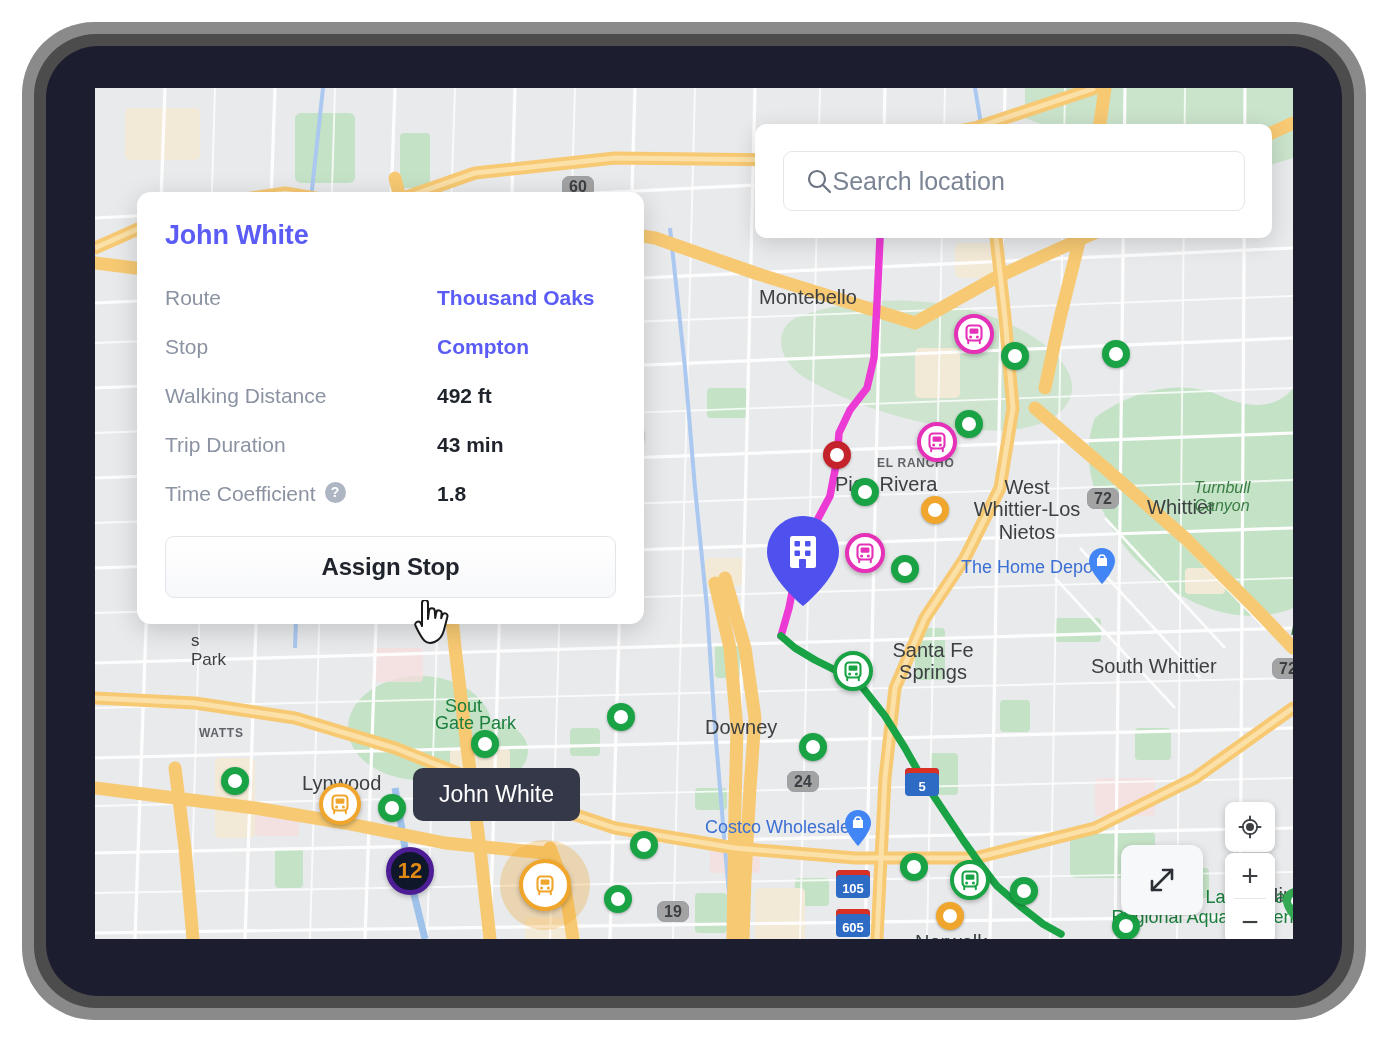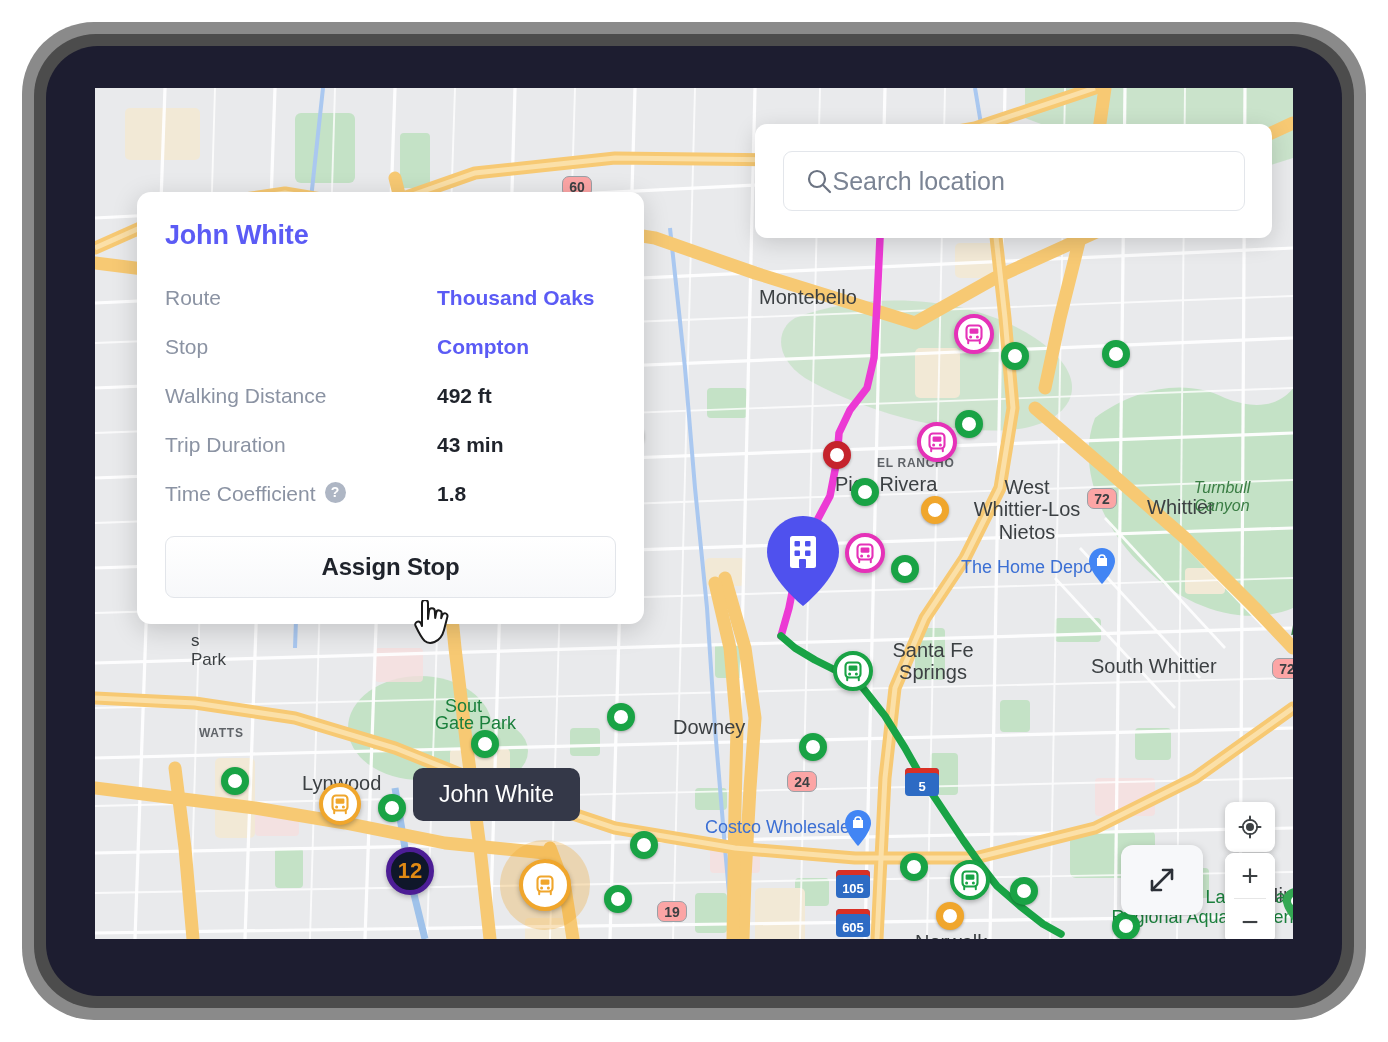--- a/index.html
+++ b/index.html
@@ -57,22 +57,22 @@
   .mlabel.hood   { color: #5f6368; font-size: 12px; font-weight: 700; letter-spacing: .7px; }
   .mlabel.park   { color: #3b7e45; font-size: 16px; font-style: italic; margin-top: 43px; }
   .mlabel.parkg  { color: #1a7f3c; font-size: 18px; font-weight: 400; }
   .mlabel.poi    { color: #3b6fd4; font-size: 18px; font-weight: 400; }
   .mlabel.center { text-align: center; transform: translateX(-50%); }
 
   
   .shield {
     position: absolute;
     display: flex; align-items: center; justify-content: center;
-    background: #fca5a5; border: 1.6px solid #9aa0a6;
-    color: #3c4043; font-size: 14px; font-weight: 700;
+    background: #a3a3a3; border: 1.6px solid #9aa0a6;
+    color: #3c4043; font-size: 16px; font-weight: 700;
     border-radius: 7px; padding: 1px 6px; min-width: 30px; height: 21px;
   }
   .ishield {
     position: absolute; width: 34px; height: 28px;
     background: #2d6bc4; border-radius: 4px;
     display: flex; align-items: flex-end; justify-content: center;
     color: #fff; font-size: 13px; font-weight: 700; padding-bottom: 2px;
     box-shadow: inset 0 5px 0 #d93025;
   }
 
@@ -390,21 +390,21 @@
 Angeles</div>
       <div class="mlabel city" style="left: 664px; top: 198px;">Montebello</div>
       <div class="mlabel city" style="left: 740px; top: 385px;">Pico Rivera</div>
       <div class="mlabel city center" style="left: 932px; top: 388px;">West
 Whittier-Los
 Nietos</div>
       <div class="mlabel city" style="left: 1052px; top: 408px;">Whittier</div>
       <div class="mlabel city center" style="left: 838px; top: 551px;">Santa Fe
 Springs</div>
       <div class="mlabel city" style="left: 996px; top: 567px;">South Whittier</div>
-      <div class="mlabel city" style="left: 578px; top: 628px;">Downey</div>
+      <div class="mlabel city" style="left: 610px; top: 628px;">Downey</div>
       <div class="mlabel city" style="left: 1139px; top: 796px;">La Mirada</div>
       <div class="mlabel city" style="left: 820px; top: 843px;">Norwalk</div>
       <div class="mlabel city" style="left: 207px; top: 684px;">Lynwood</div>
       <div class="mlabel city-sm" style="left: 96px; top: 484px;">e-Grah</div>
       <div class="mlabel city-sm" style="left: 96px; top: 543px;">s
 Park</div>
       <div class="mlabel hood" style="left: 206px; top: 126px;">BOYLE HEIGHTS</div>
       <div class="mlabel hood" style="left: 782px; top: 369px;">EL RANCHO</div>
       <div class="mlabel hood" style="left: 104px; top: 639px;">WATTS</div>
       <div class="mlabel park center" style="left: 1127px; top: 348px;">Turnbull

